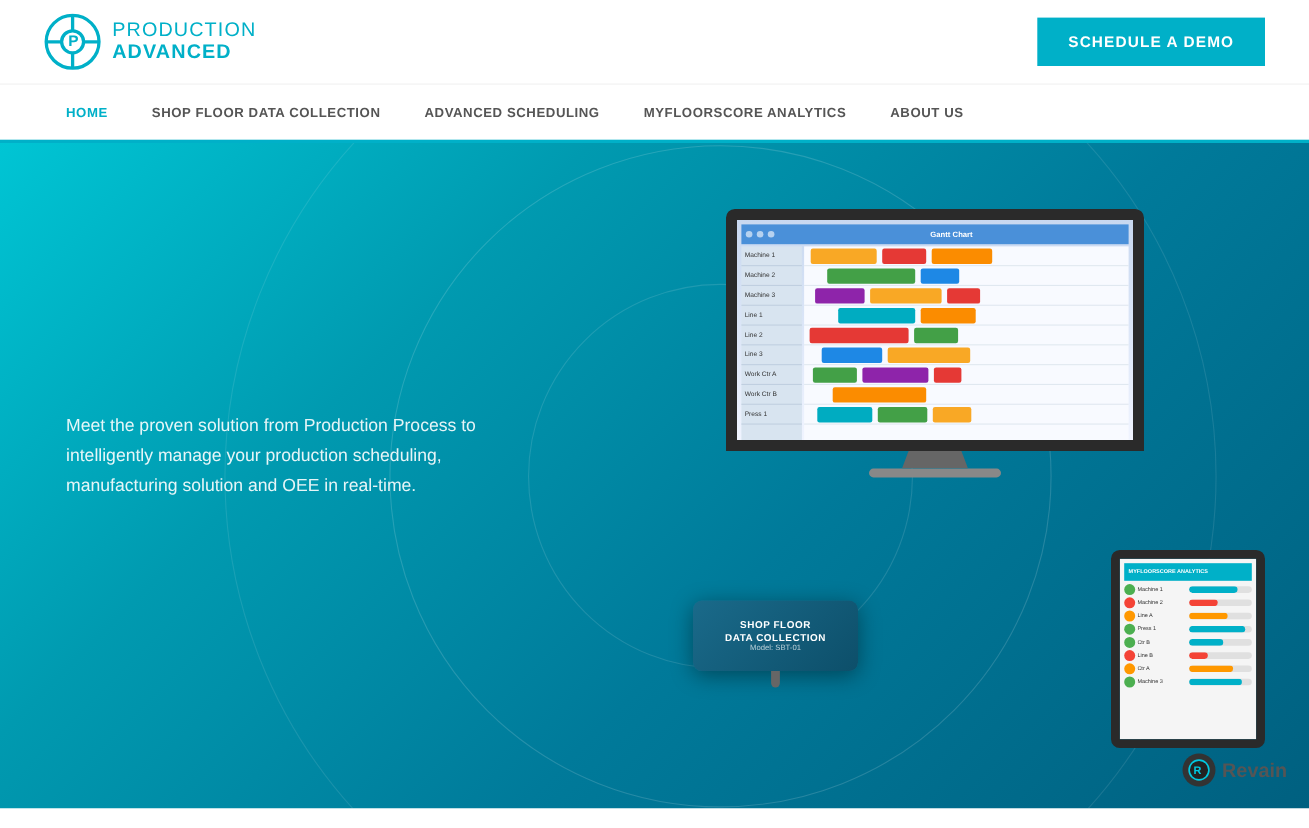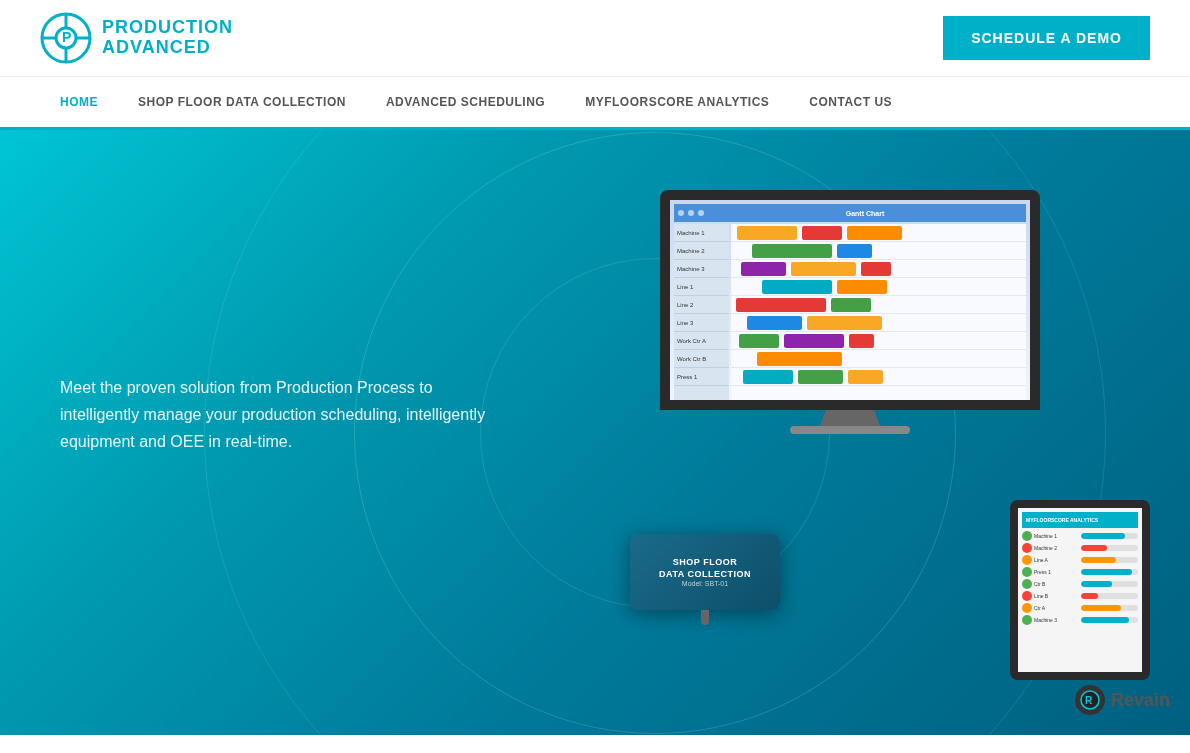--- a/index.html
+++ b/index.html
@@ -23,21 +23,21 @@
       width: 52px;
       height: 52px;
     }
     .logo-text {
       display: flex;
       flex-direction: column;
       line-height: 1.1;
     }
     .logo-text .production {
       font-size: 18px;
-      font-weight: 700;
+      font-weight: 400;
       color: #00b0c8;
       letter-spacing: 1px;
     }
     .logo-text .process {
       font-size: 18px;
       font-weight: 700;
       color: #00b0c8;
       letter-spacing: 1px;
     }
     .schedule-btn {
@@ -322,21 +322,21 @@
       border-radius: 50%;
       flex-shrink: 0;
     }
 
     
     .device-box {
       position: absolute;
       bottom: 80px;
       left: 0px;
       width: 150px;
-      height: 76px;
+      height: 64px;
       background: linear-gradient(135deg, #1a6a8a 0%, #0d4f6a 100%);
       border-radius: 8px;
       display: flex;
       flex-direction: column;
       align-items: center;
       justify-content: center;
       box-shadow: 0 4px 20px rgba(0,0,0,0.4);
     }
     .device-box-logo {
       font-size: 9px;
@@ -412,28 +412,28 @@
     </div>
   </div>
   <button class="schedule-btn">SCHEDULE A DEMO</button>
 </header>
 
 <nav class="nav">
   <a class="nav-item">HOME</a>
   <a class="nav-item">SHOP FLOOR DATA COLLECTION</a>
   <a class="nav-item">ADVANCED SCHEDULING</a>
   <a class="nav-item">MYFLOORSCORE ANALYTICS</a>
-  <a class="nav-item">CONTACT US</a>
+  <a class="nav-item">ABOUT US</a>
 </nav>
 
 <section class="hero">
   <div class="hero-circle-inner"></div>
 
   <div class="hero-content">
-    <p class="hero-subtitle">Meet the proven solution from Production Process to intelligently manage your production scheduling, intelligently equipment and OEE in real-time.</p>
+    <p class="hero-subtitle">Meet the proven solution from Production Process to intelligently manage your production scheduling, manufacturing solution and OEE in real-time.</p>
   </div>
 
   <div class="hero-image-area">
 
     <div class="monitor">
       <div class="monitor-screen">
         <div class="monitor-screen-inner">
 
           <div class="gantt-header">
             <div class="gantt-dot"></div>

